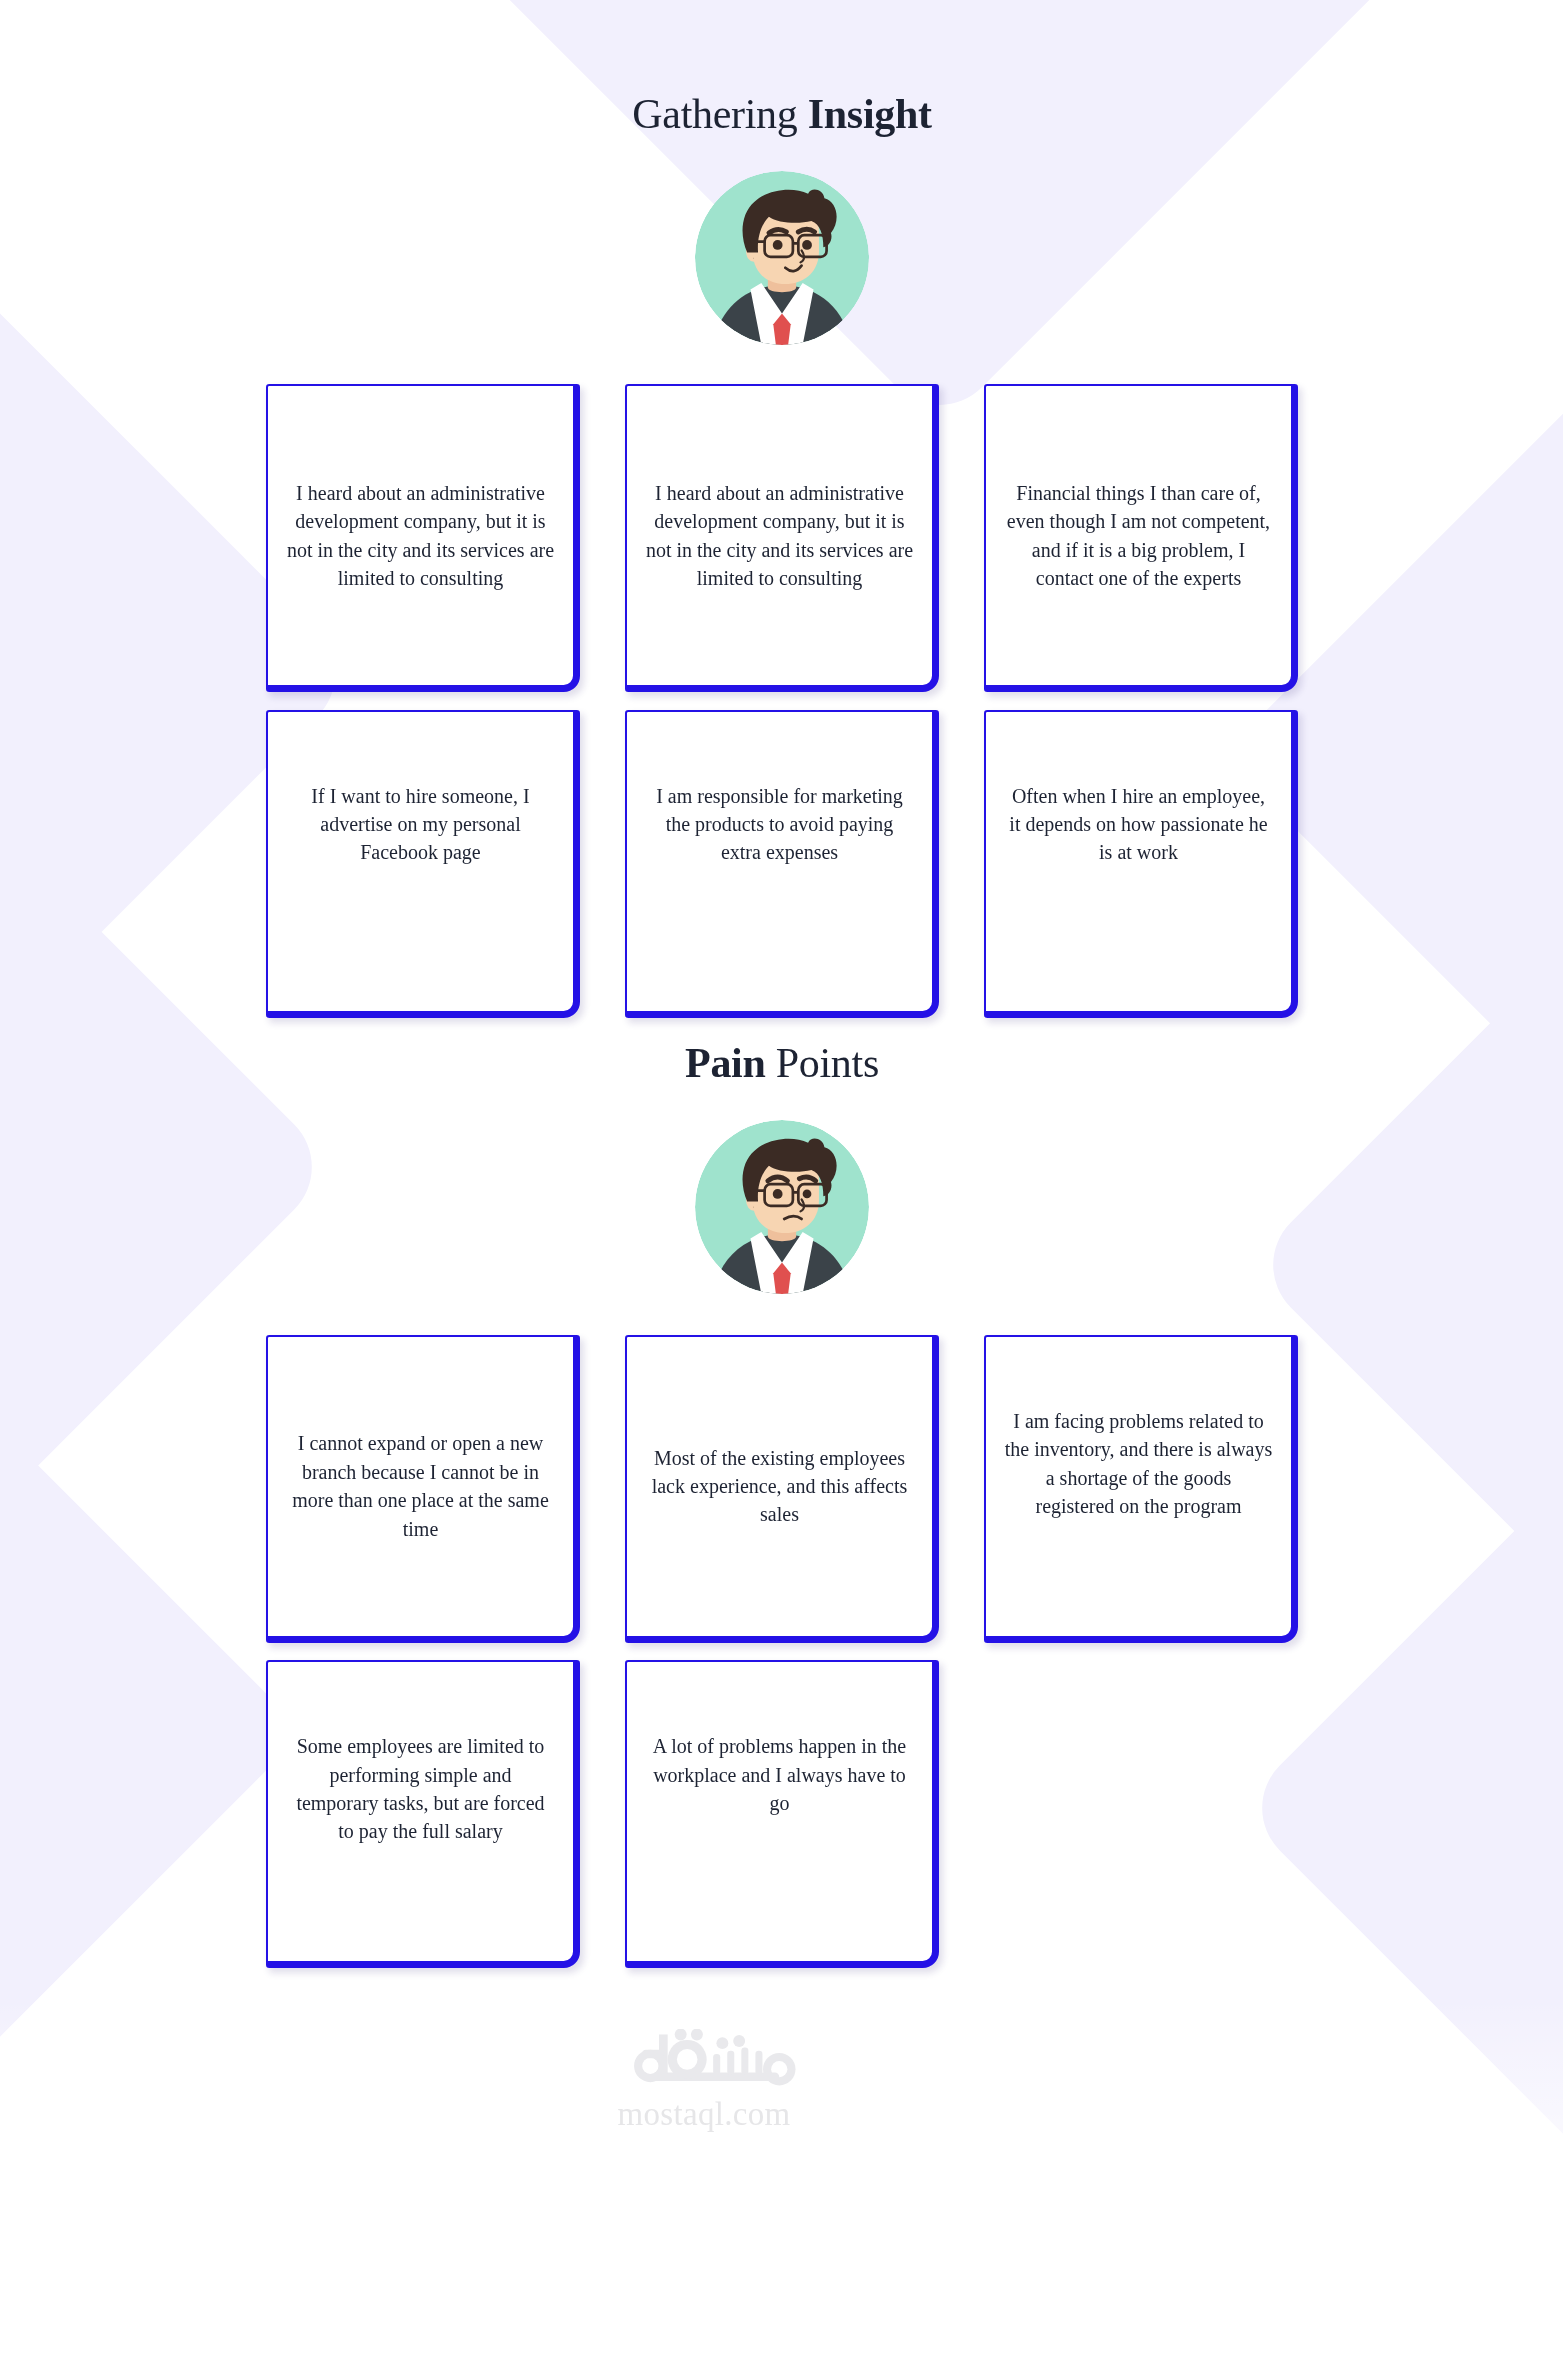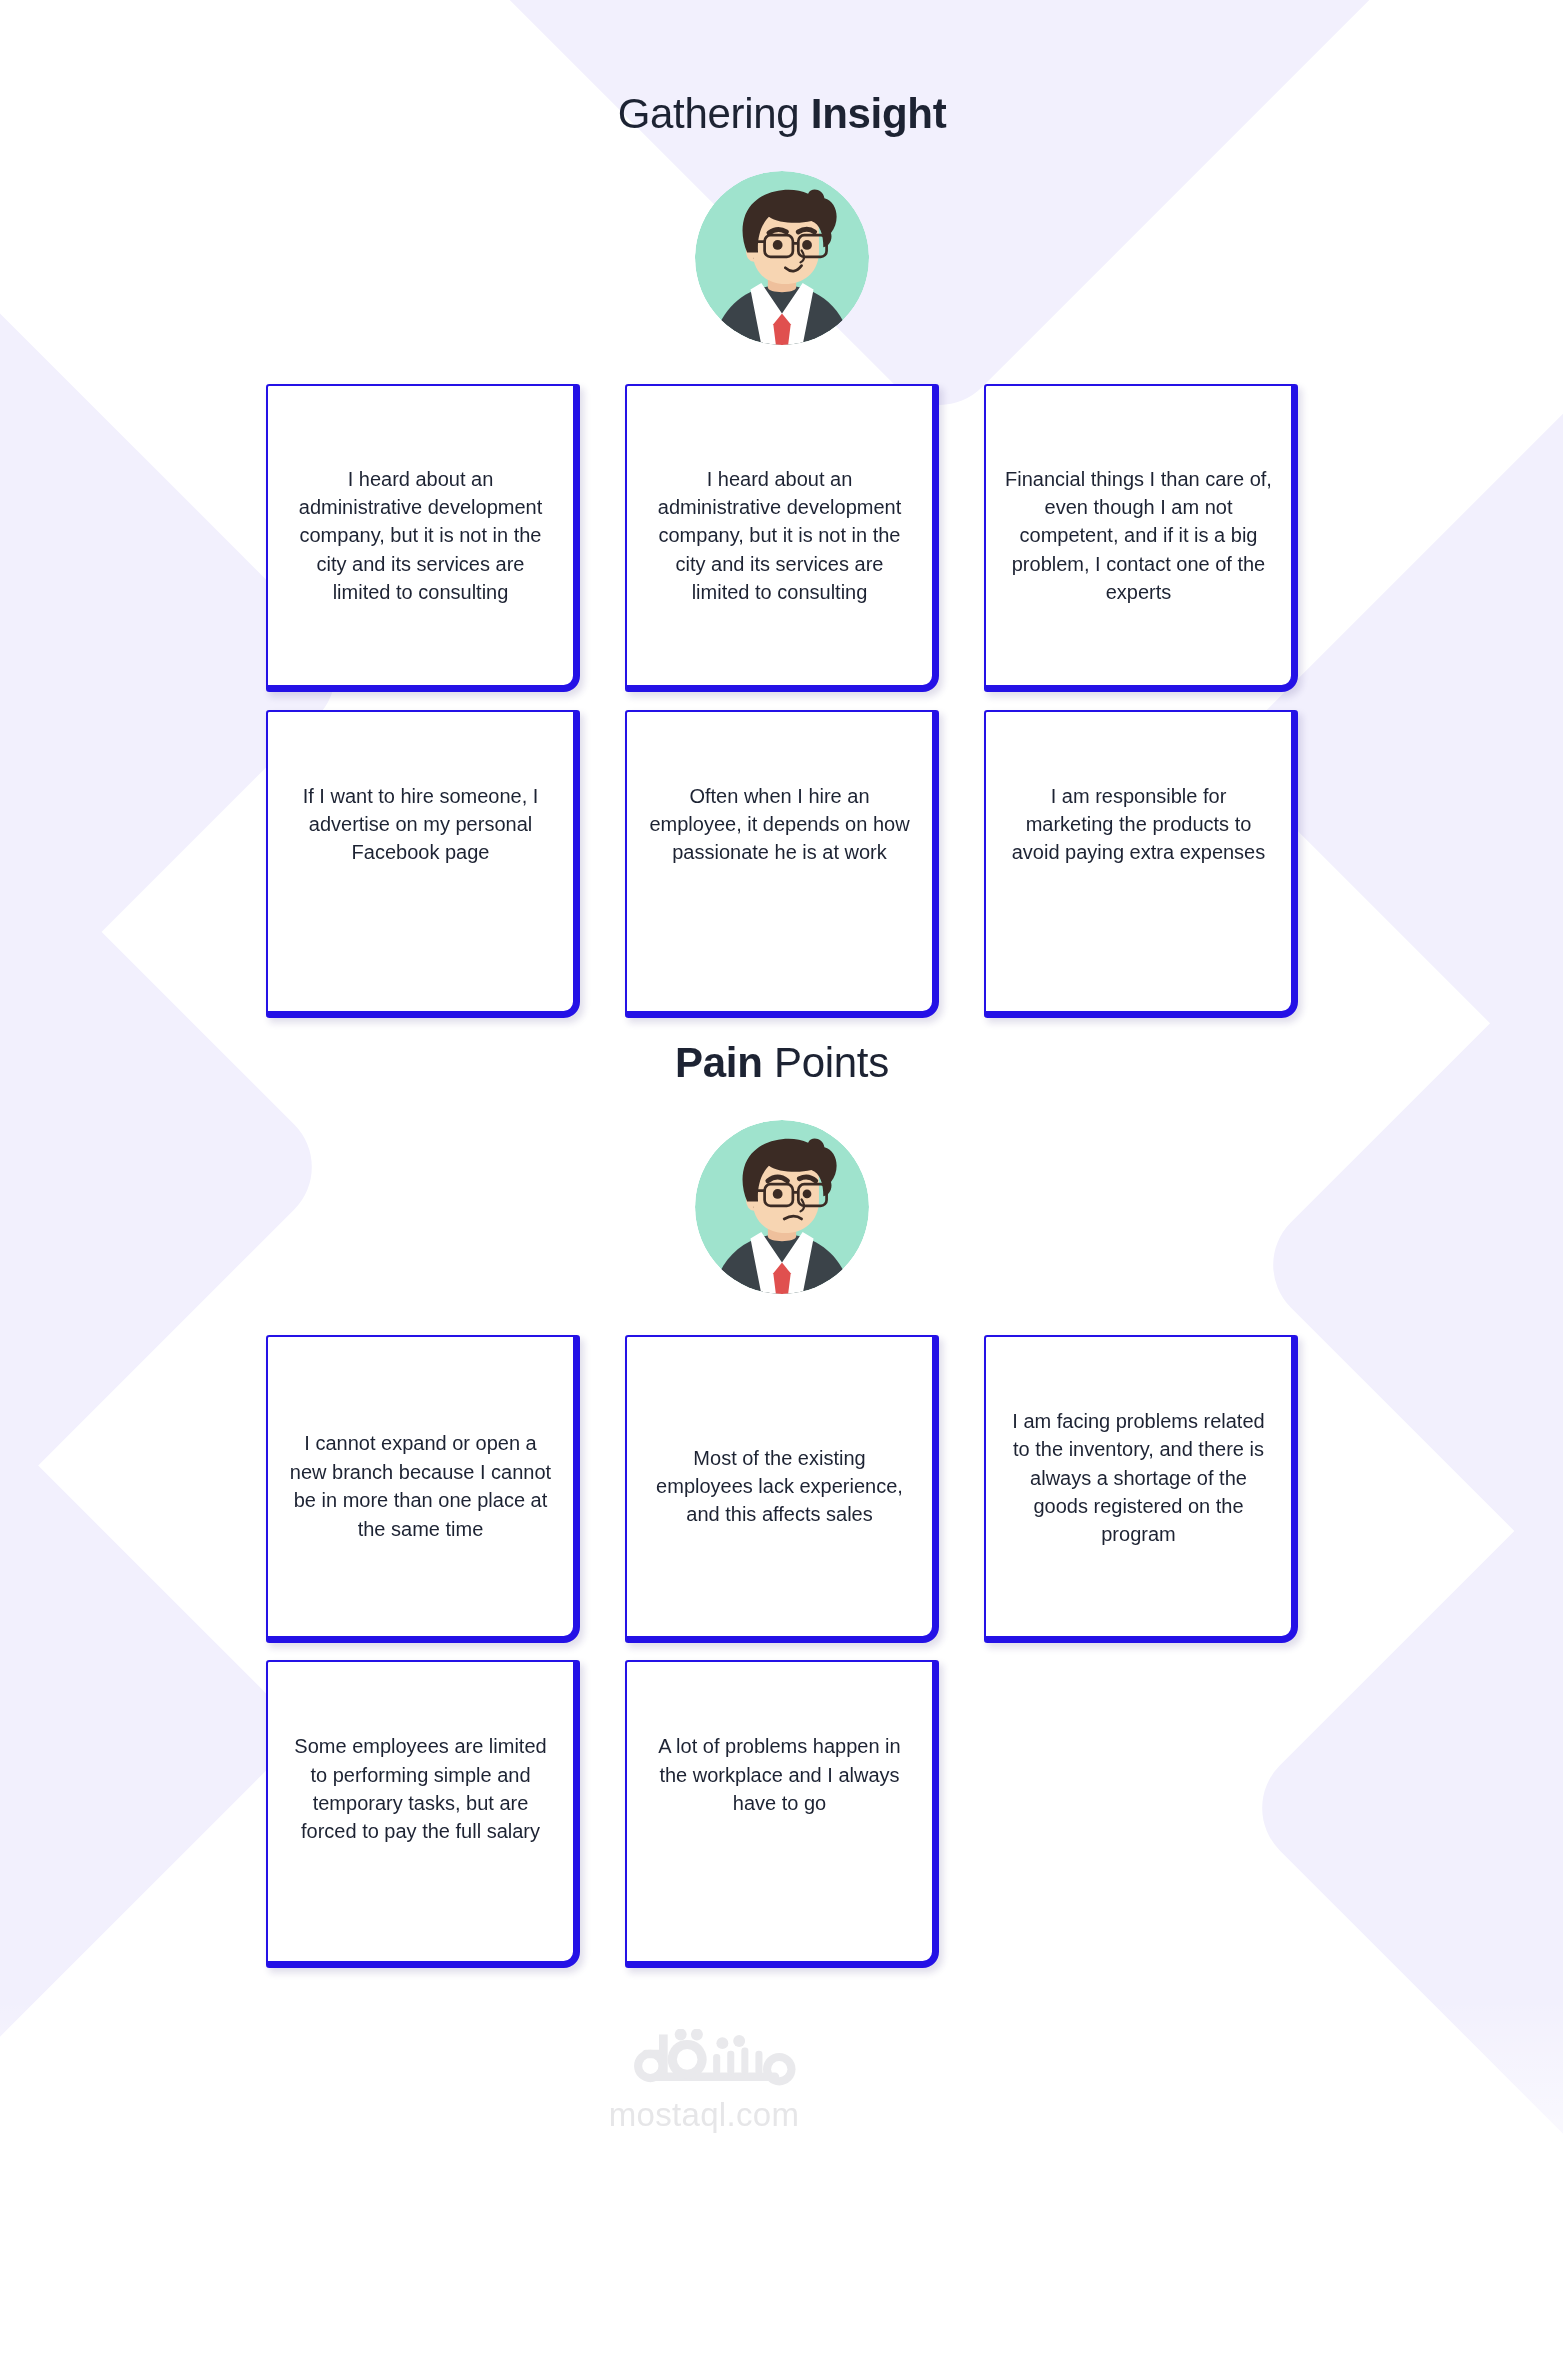--- a/index.html
+++ b/index.html
@@ -47,20 +47,21 @@
     left: 0; right: 0; bottom: 0;
     height: 380px;
     background: linear-gradient(to bottom, rgba(255,255,255,0) 0%, #ffffff 62%);
   }
 
   
   #content {
     position: relative;
     z-index: 2;
     width: 1408px;
+    font-family: Liberation Serif, serif;
   }
 
   .section { width: 1564px; }
 
   .section-title {
     text-align: center;
     color: #1d2333;
     font-size: 42px;
     line-height: 1.1;
     font-weight: 400;
@@ -212,24 +213,24 @@
         <div class="card">
             <div class="card-text">I heard about an administrative development company, but it is not in the city and its services are limited to consulting</div>
           </div>
         <div class="card">
             <div class="card-text">Financial things I than care of, even though I am not competent, and if it is a big problem, I contact one of the experts</div>
           </div>
         <div class="card row-2">
             <div class="card-text">If I want to hire someone, I advertise on my personal Facebook page</div>
           </div>
         <div class="card row-2">
+            <div class="card-text">I am responsible for marketing the products to avoid paying extra expenses</div>
+          </div>
+        <div class="card row-2">
             <div class="card-text">Often when I hire an employee, it depends on how passionate he is at work</div>
-          </div>
-        <div class="card row-2">
-            <div class="card-text">I am responsible for marketing the products to avoid paying extra expenses</div>
           </div>
       </div>
     </section>
 
     <section class="section">
 
       <h1 class="section-title title-pain"><span class="strong">Pain</span><span> Points</span></h1>
 
       <div class="avatar-wrap avatar-pain">
         <svg class="avatar" viewBox="0 0 320 320">

